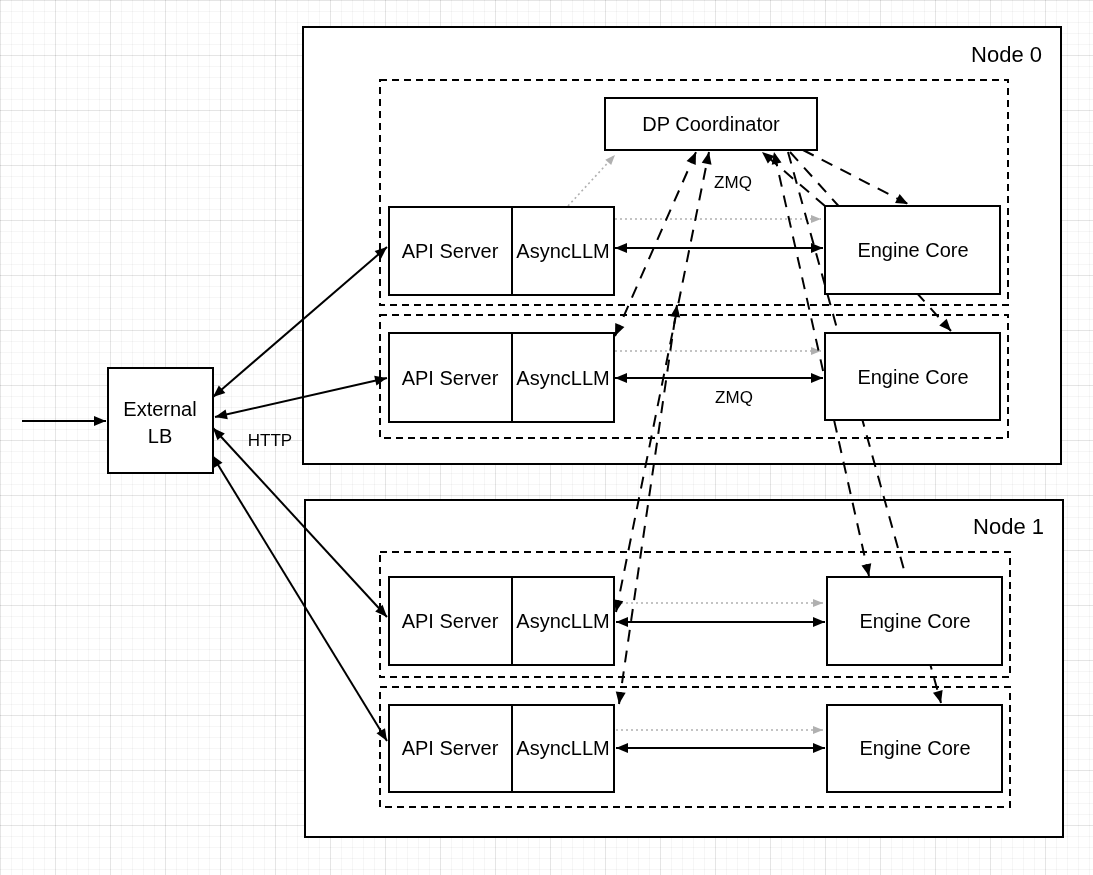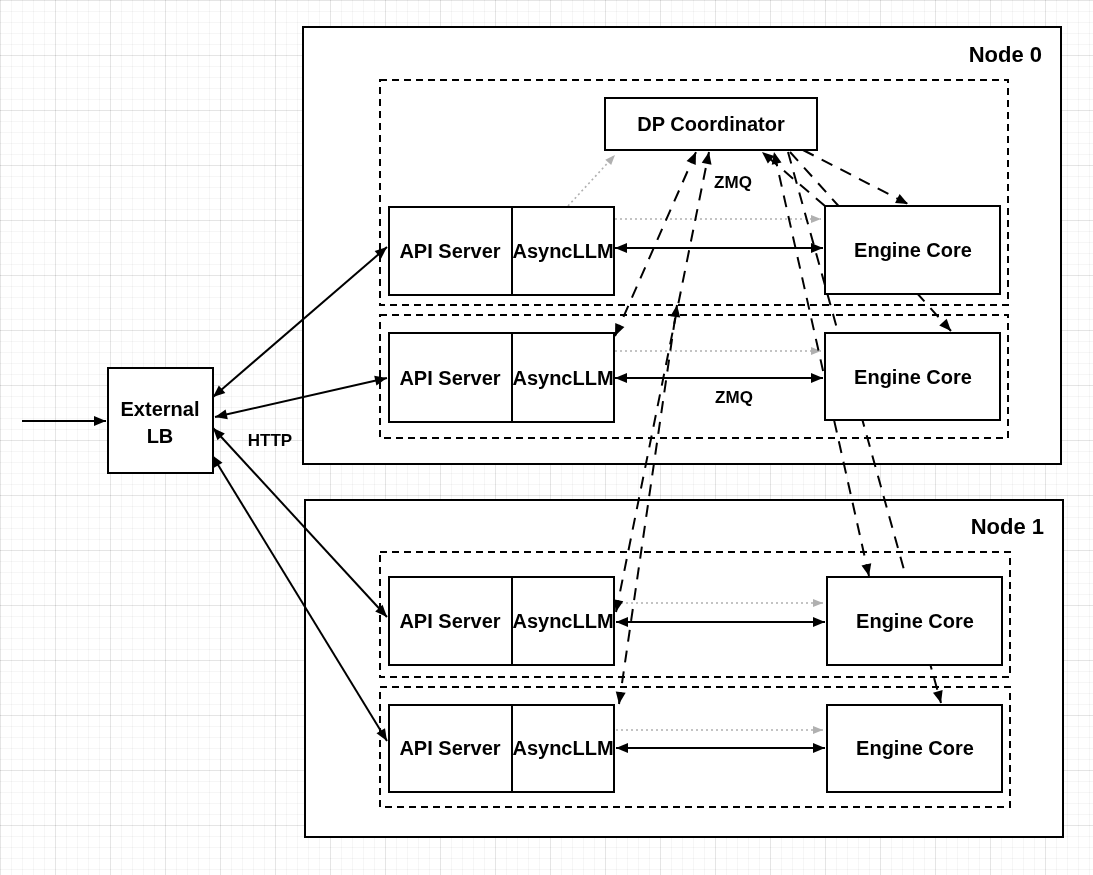--- a/index.html
+++ b/index.html
@@ -8,21 +8,20 @@
     width:1093px;height:875px;
     overflow:hidden;
     background-color:#ffffff;
     background-image:
       linear-gradient(rgba(0,0,0,0.07) 1px, transparent 1px),
       linear-gradient(90deg, rgba(0,0,0,0.07) 1px, transparent 1px),
       linear-gradient(rgba(0,0,0,0.035) 1px, transparent 1px),
       linear-gradient(90deg, rgba(0,0,0,0.035) 1px, transparent 1px);
     background-size:55px 55px,55px 55px,11px 11px,11px 11px;
     font-family:"Liberation Sans","DejaVu Sans",sans-serif;
-    font-weight:bold;
   }
   svg{position:absolute;left:0;top:0;}
   text{fill:#000000;}
   .boxlabel{font-size:20px;}
   .nodelabel{font-size:22px;}
   .edgelabel{font-size:17px;}
   .box{fill:#ffffff;stroke:#000000;stroke-width:2;}
   .nodebox{fill:#ffffff;stroke:#000000;stroke-width:2;}
   .dashedbox{fill:none;stroke:#000000;stroke-width:2;stroke-dasharray:7 5;}
   .solidedge{stroke:#000000;stroke-width:2;fill:none;}

